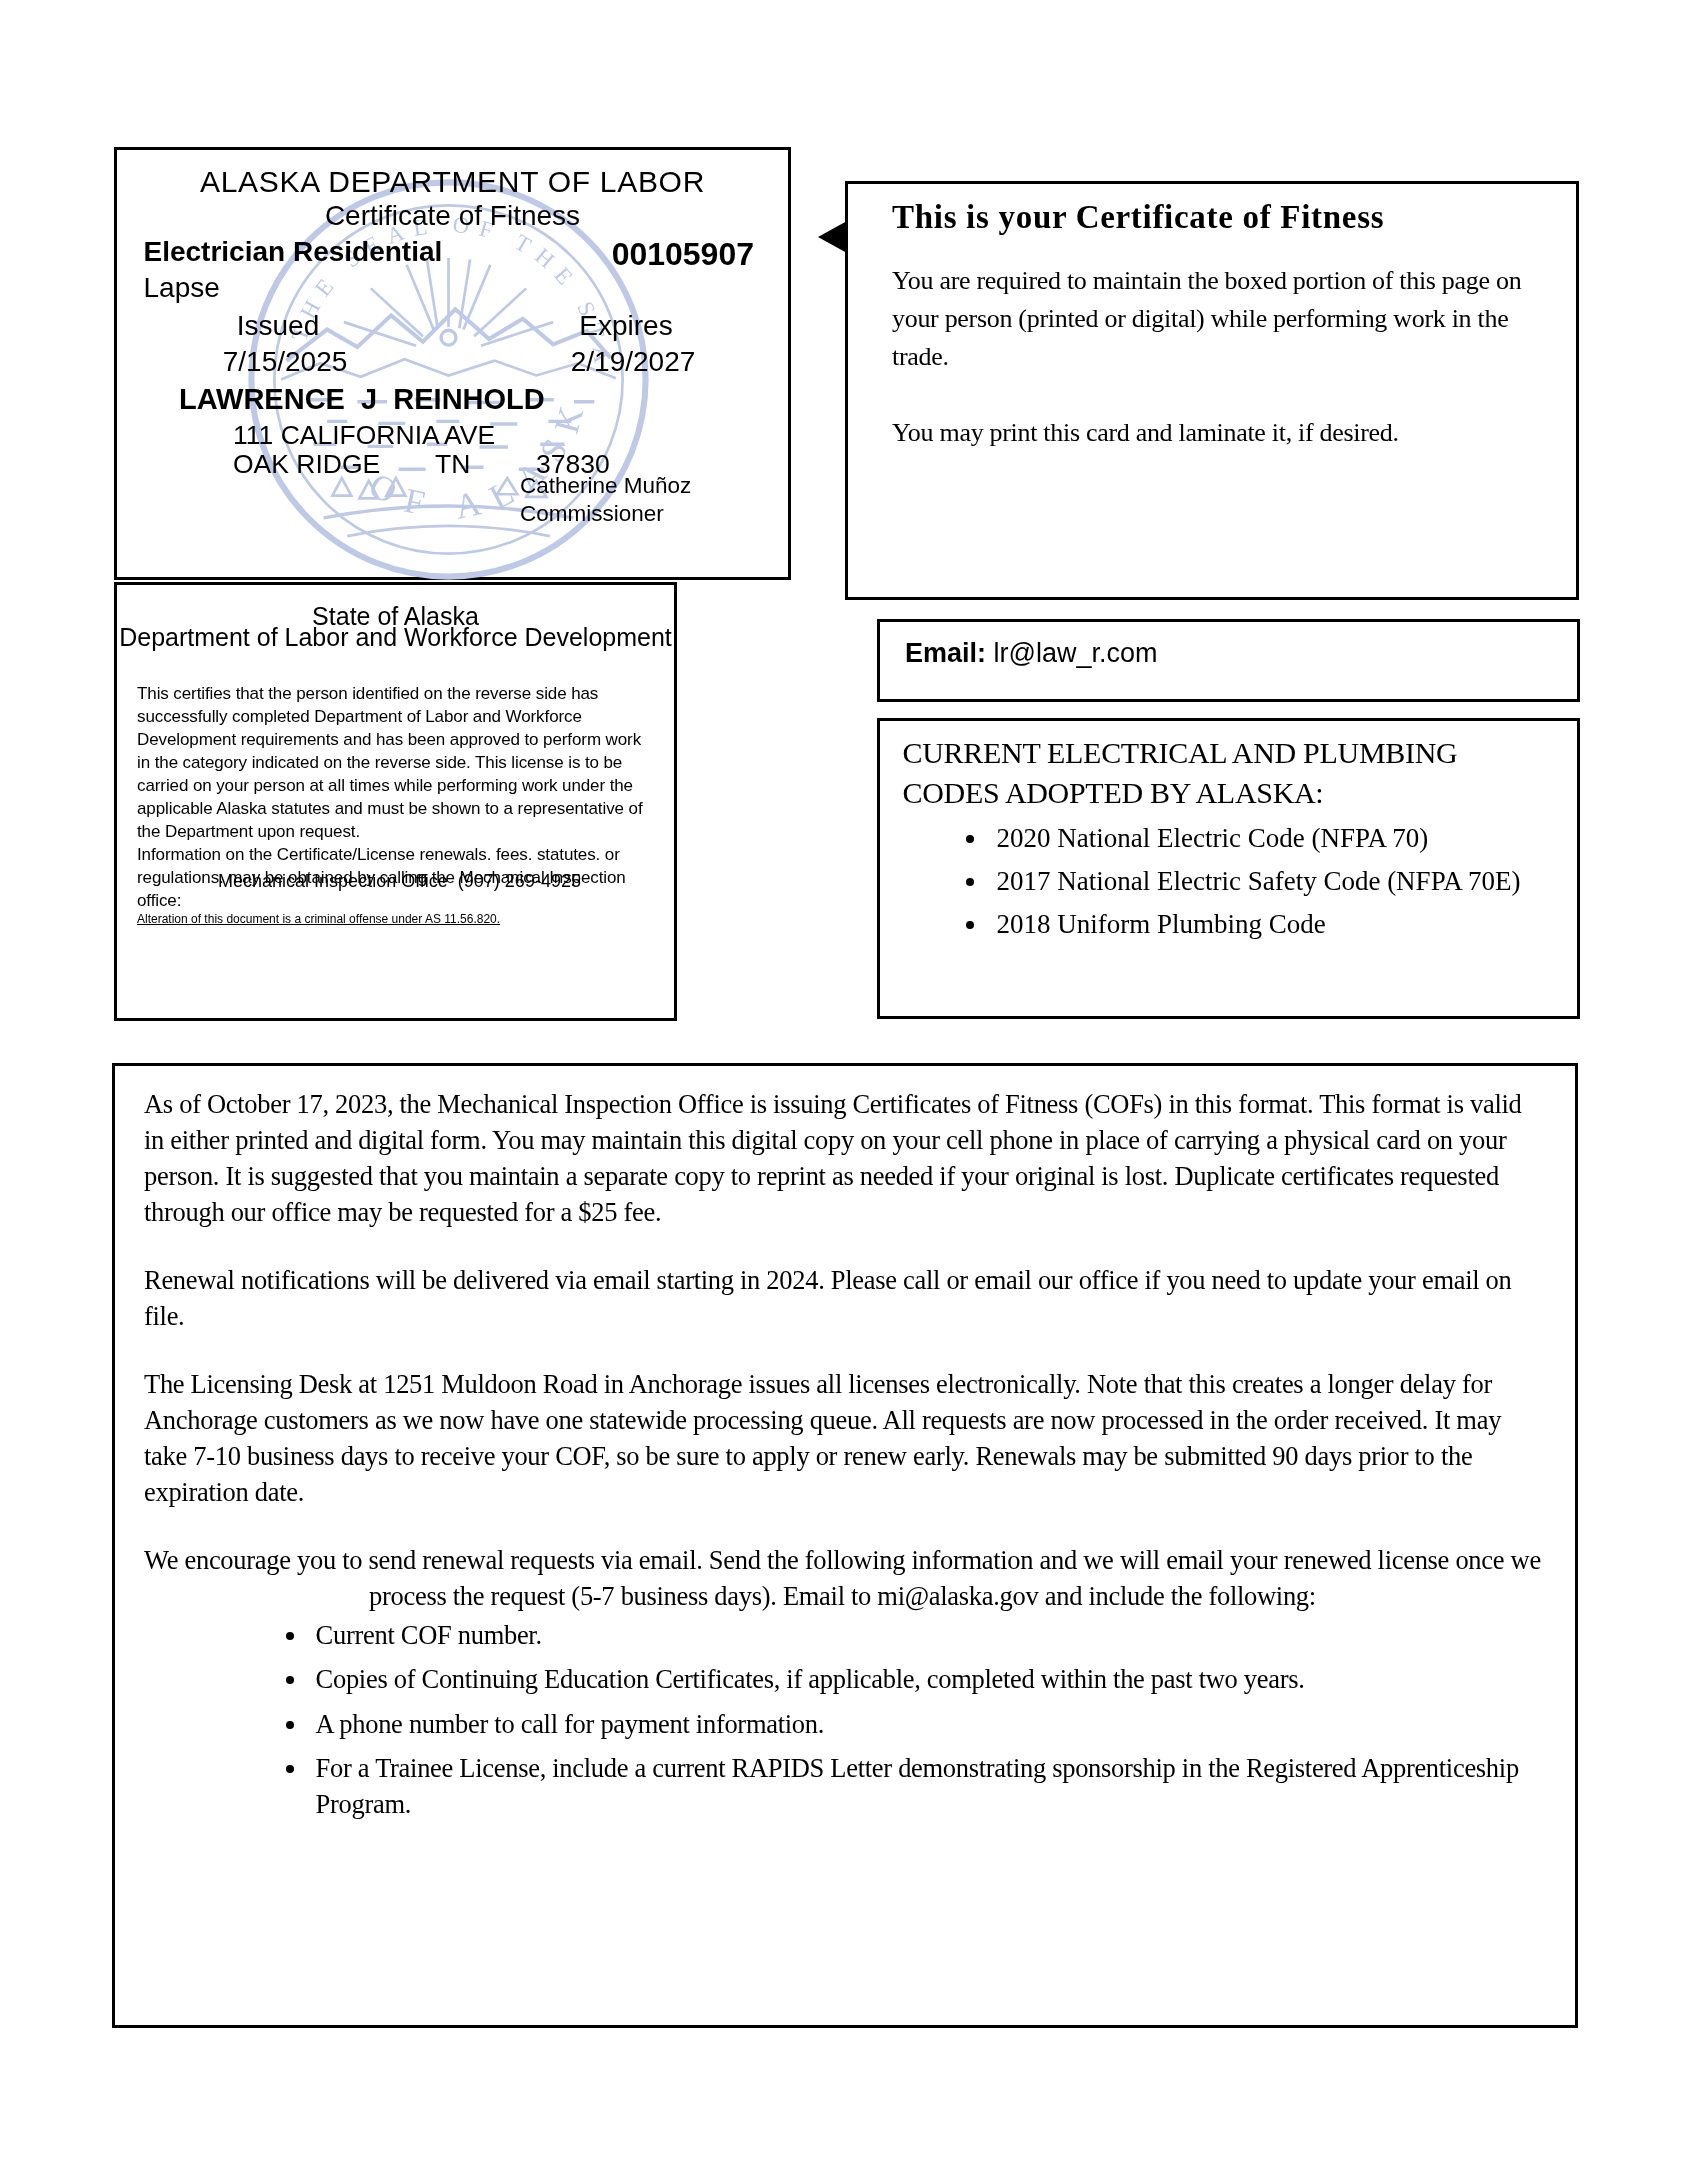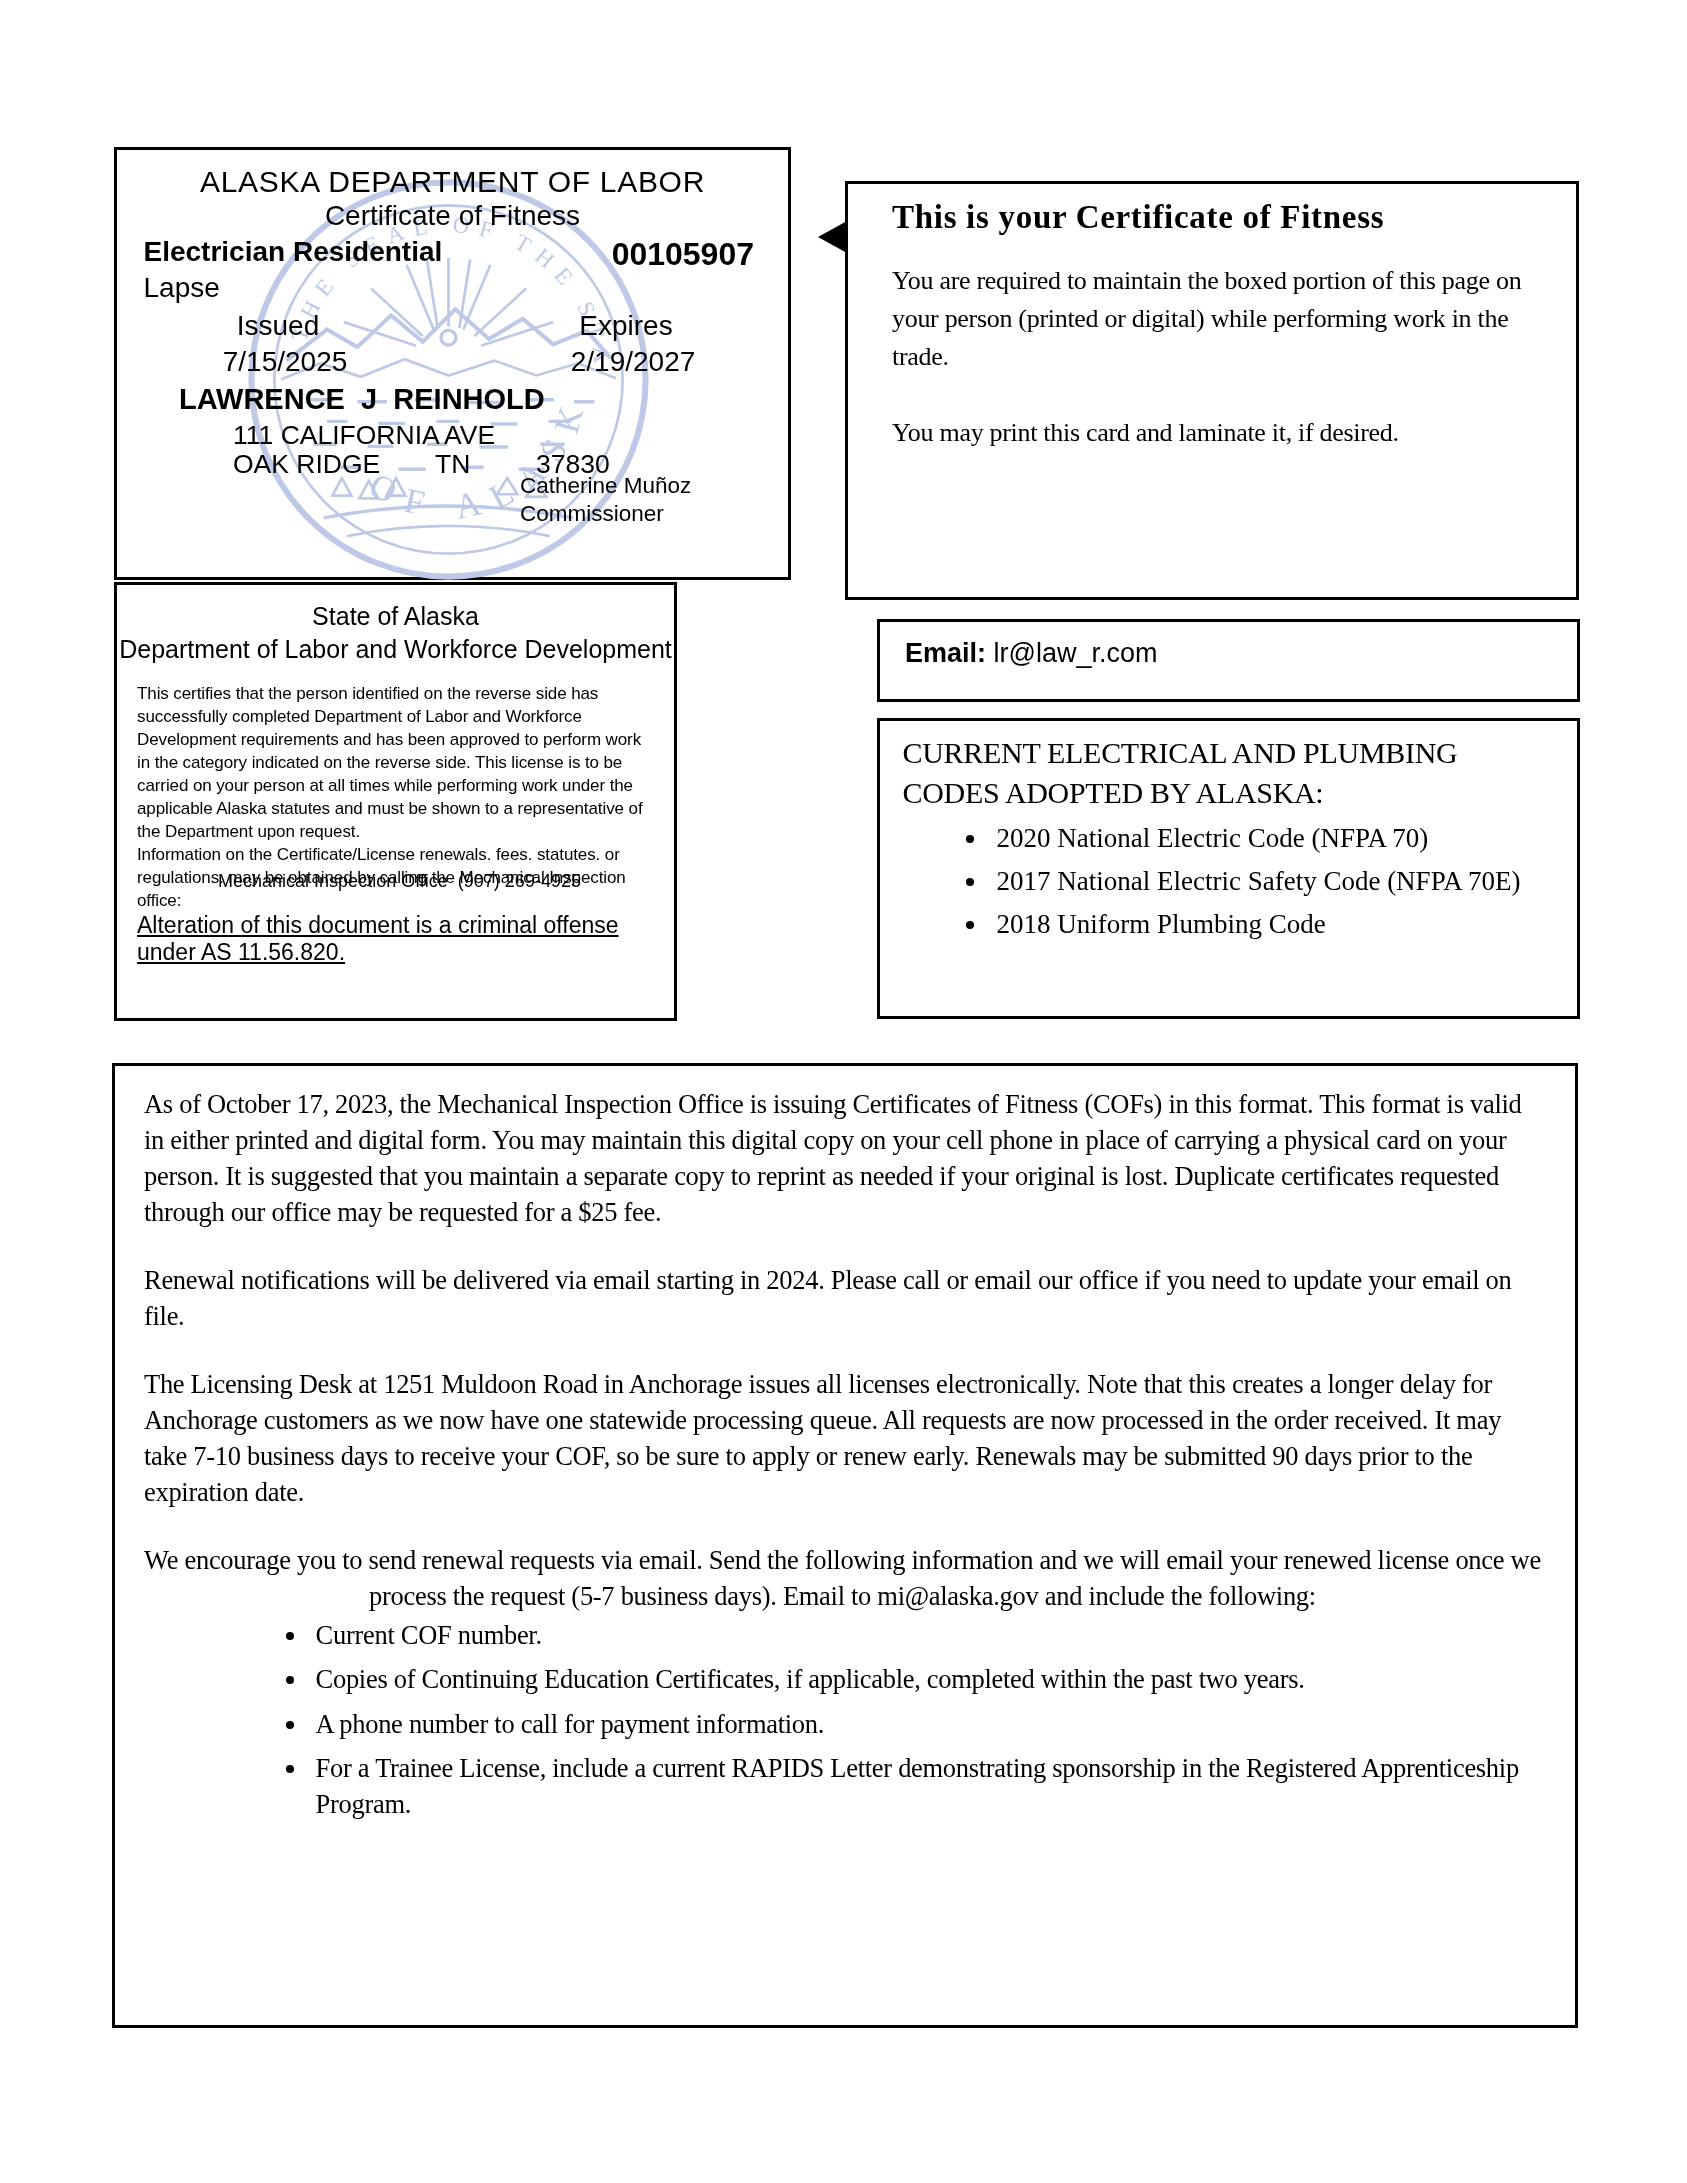--- a/index.html
+++ b/index.html
@@ -31,25 +31,25 @@
   .cf-name{position:absolute;top:233px;left:62px;font-size:29px;font-weight:bold;white-space:pre;}
   .cf-addr1{position:absolute;top:270px;left:116px;font-size:26.5px;}
   .cf-city{position:absolute;top:299px;left:116px;font-size:26.5px;}
   .cf-state{position:absolute;top:299px;left:318px;font-size:26.5px;}
   .cf-zip{position:absolute;top:299px;left:419px;font-size:26.5px;}
   .cf-comm{position:absolute;top:322px;right:30px;width:238px;font-size:22.5px;line-height:28px;}
 
   
   #card-back{left:114px;top:582px;width:563px;height:439px;}
   .cb-state{position:absolute;top:17px;left:0;right:0;text-align:center;font-size:25px;}
-  .cb-dept{position:absolute;top:50px;left:0;right:0;text-align:center;font-size:25px;}
+  .cb-dept{position:absolute;top:38px;left:0;right:0;text-align:center;font-size:25px;}
   .cb-body{position:absolute;top:97px;left:20px;right:22.5px;font-size:17px;line-height:23px;letter-spacing:-0.1px;}
   .cb-info{margin-top:0;}
   .cb-office{position:absolute;top:286px;left:8px;right:0;text-align:center;font-size:18px;white-space:pre;}
-  .cb-alteration{position:absolute;top:327px;left:20px;font-size:23px;text-decoration:underline;}
+  .cb-alteration{position:absolute;top:327px;left:20px;font-size:12px;text-decoration:underline;}
 
   
   #info-box{left:845px;top:181px;width:734px;height:419px;font-family:"Liberation Serif",serif;}
   .ib-title{position:absolute;top:14.6px;left:44px;font-size:33px;font-weight:bold;letter-spacing:0.7px;}
   .ib-body{position:absolute;top:78px;left:44px;right:32px;font-size:26px;line-height:38px;letter-spacing:-0.3px;}
   .ib-body p{margin:0 0 38px 0;}
   .ib-body p:last-child{margin-bottom:0;}
 
   
   .arrow-line{position:absolute;left:843px;top:233px;width:679px;height:8.6px;background:#000;}

